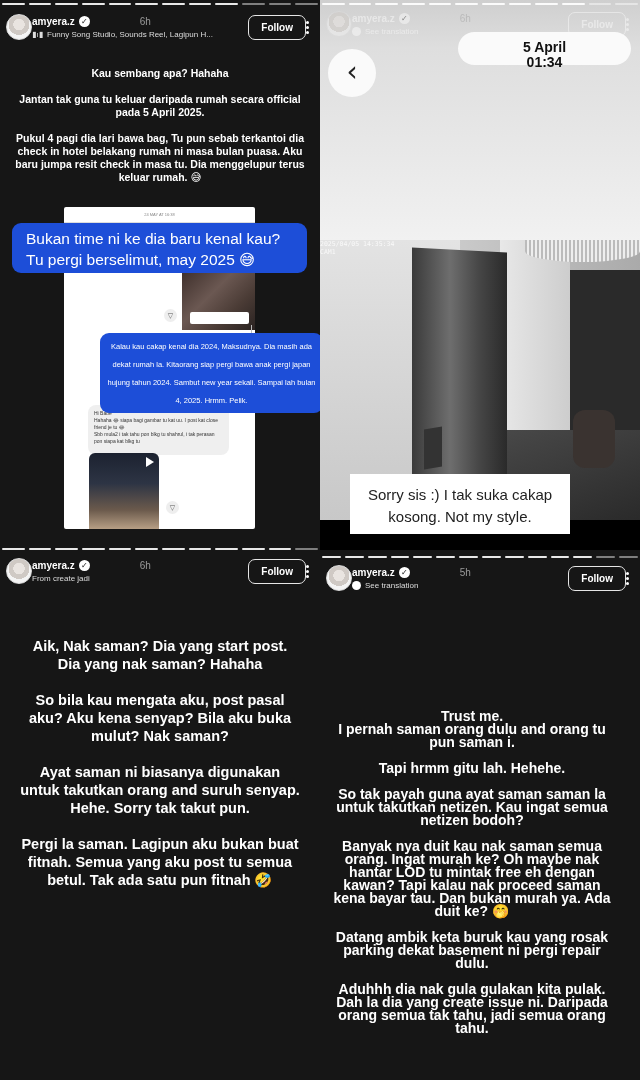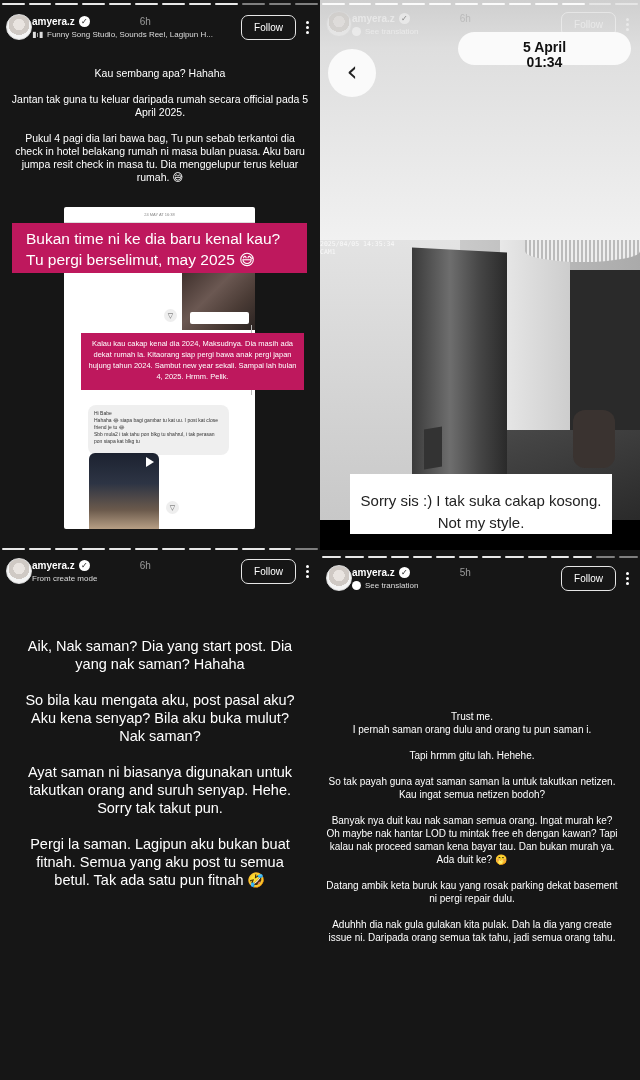--- a/index.html
+++ b/index.html
@@ -18,68 +18,68 @@
 
   .story-header { position: absolute; left: 0; right: 0; top: 0; height: 44px; display: flex; align-items: center; padding: 0 6px; }
   .avatar { width: 26px; height: 26px; border-radius: 50%; background: radial-gradient(circle at 50% 40%, #e9e4e0 0 30%, #cfc9c4 31% 55%, #f4f4f4 56%); flex: none; border: 1px solid #ddd; }
   .meta { flex: 1; min-width: 0; }
   .meta-top { display: flex; align-items: center; gap: 4px; font-size: 10px; font-weight: bold; }
   .verified { width: 11px; height: 11px; border-radius: 50%; background: #fff; color: #111; font-size: 8px; line-height: 11px; text-align: center; font-weight: bold; }
   .time { color: #9a9a9a; font-weight: normal; margin-left: 6px; padding-left: 40px; }
   .meta-sub { font-size: 8px; color: #ddd; margin-top: 3px; white-space: nowrap; overflow: hidden; text-overflow: ellipsis; display: flex; align-items: center; gap: 4px; }
   .sub-icon { font-size: 8px; }
   .bubble-icon { width: 9px; height: 9px; border-radius: 50%; background: #fff; display: inline-block; }
-  .follow { border: 1px solid #e6e6e6; border-radius: 7px; background: transparent; color: #fff; font-size: 10px; font-weight: normal; padding: 6px 12px; font-family: inherit; margin-right: 10px; }
+  .follow { border: 1px solid #e6e6e6; border-radius: 7px; background: transparent; color: #fff; font-size: 10px; font-weight: bold; padding: 6px 12px; font-family: inherit; }
   .more { width: 4px; display: flex; flex-direction: column; gap: 2px; margin-right: 4px; }
   .more i { width: 3px; height: 3px; background: #fff; border-radius: 50%; display: block; }
 
-  .story-text { position: absolute; text-align: center; font-weight: normal; white-space: pre-line; color: #fff; }
+  .story-text { position: absolute; text-align: center; font-weight: bold; white-space: pre-line; color: #fff; }
 
   
   #p1 .story-text { left: 10px; right: 10px; top: 67px; font-size: 10.5px; line-height: 13px; }
   .shot { position: absolute; left: 64px; top: 207px; width: 191px; height: 322px; background: #fff; border-radius: 2px; }
   .shot-date { position: absolute; left: 0; right: 0; top: 0; height: 16px; font-size: 4px; color: #888; text-align: center; line-height: 16px; border-bottom: 1px solid #ddd; }
   .thumb1 { position: absolute; left: 118px; top: 63px; width: 73px; height: 60px; background: linear-gradient(135deg,#3d2e2a,#6b5852 40%,#4a3b35 70%,#2a2321); }
   .thumb1 .cap { position: absolute; left: 8px; right: 6px; bottom: 6px; height: 12px; background: #fff; border-radius: 2px; }
   .share1 { position: absolute; left: 100px; top: 102px; width: 13px; height: 13px; border-radius: 50%; background: #eee; color: #555; font-size: 7px; text-align: center; line-height: 13px; }
   .msg-bubble { position: absolute; left: 24px; top: 198px; width: 141px; height: 50px; background: #efefef; border-radius: 8px; padding: 5px 6px; font-size: 5px; color: #333; line-height: 7px; white-space: pre-line; }
   .thumb2 { position: absolute; left: 25px; top: 246px; width: 70px; height: 76px; border-radius: 6px 6px 0 0; background: linear-gradient(180deg,#1c2230 0%,#2d3444 40%,#6b5a4c 75%,#b79f85 100%); }
   .thumb2 .play { position: absolute; right: 5px; top: 4px; width: 0; height: 0; border-left: 8px solid #fff; border-top: 5px solid transparent; border-bottom: 5px solid transparent; }
   .share2 { position: absolute; left: 102px; top: 294px; width: 13px; height: 13px; border-radius: 50%; background: #eee; color: #555; font-size: 7px; text-align: center; line-height: 13px; }
   .scrollbar { position: absolute; left: 187px; top: 118px; width: 1px; height: 70px; background: #bbb; }
 
-  .overlay-box { position: absolute; background: #be185d; color: #fff; }
+  .overlay-box { position: absolute; background: #1d4ed8; color: #fff; border-radius: 9px; }
   .ob1 { left: 12px; top: 223px; width: 295px; height: 50px; font-size: 15.5px; line-height: 21px; padding: 5px 14px; white-space: pre-line; }
-  .ob2 { left: 81px; top: 333px; width: 223px; height: 57px; font-size: 7.5px; line-height: 11px; text-align: center; padding: 5px 4px; white-space: pre-line; }
+  .ob2 { left: 100px; top: 333px; width: 223px; height: 80px; font-size: 7.5px; line-height: 18px; text-align: center; padding: 5px 4px; white-space: pre-line; }
 
   
   #p2 .top-area { position: absolute; left: 0; top: 0; width: 320px; height: 240px; background: linear-gradient(180deg,#cfcfcf 0%,#dedede 20%,#f1f1f1 100%); }
   #p2 .story-header { opacity: 0.45; }
   #p2 .meta-top, #p2 .meta-sub { color: #fff; }
   #p2 .follow { color: #fff; border-color: #fff; }
   .back-btn { position: absolute; left: 8px; top: 49px; width: 48px; height: 48px; border-radius: 50%; background: #fafafa; color: #222; font-size: 28px; line-height: 46px; text-align: center; font-family: "DejaVu Sans", sans-serif; }
   .date-pill { position: absolute; left: 138px; top: 32px; width: 173px; height: 33px; border-radius: 23px; background: #fafafa; color: #111; text-align: center; font-size: 14px; font-weight: bold; padding-top: 8px; line-height: 15px; }
   .cctv { position: absolute; left: 0; top: 240px; width: 320px; height: 280px; background: linear-gradient(90deg,#dcdcdc 0%,#cfcfcf 30%,#c9c9c9 45%,#aaa 100%); overflow: hidden; }
   .cctv .wall { position: absolute; left: 0; top: 0; width: 140px; height: 280px; background: linear-gradient(180deg,#e3e3e3,#c8c8c8); }
   .cctv .door { position: absolute; left: 92px; top: 10px; width: 95px; height: 232px; background: linear-gradient(90deg,#3a3a3a,#6e6e6e 40%,#474747 70%,#2a2a2a); transform: skewY(3deg); }
   .cctv .pillar { position: absolute; left: 180px; top: 0; width: 70px; height: 210px; background: linear-gradient(90deg,#e8e8e8,#cdcdcd); }
   .cctv .corridor { position: absolute; left: 250px; top: 30px; width: 70px; height: 250px; background: #2a2a2a; }
   .cctv .floor { position: absolute; left: 160px; top: 190px; width: 160px; height: 90px; background: linear-gradient(160deg,#4a4a4a,#2a2a2a); }
   .cctv .lamp { position: absolute; left: 205px; top: 0; width: 115px; height: 22px; background: repeating-linear-gradient(90deg,#bbb 0 2px,#eee 2px 4px); border-radius: 0 0 50% 50%; }
   .cctv .bag { position: absolute; left: 253px; top: 170px; width: 42px; height: 58px; border-radius: 12px; background: #3a3330; }
   .cctv .panel-sw { position: absolute; left: 104px; top: 188px; width: 18px; height: 40px; background: #333; transform: skewY(-10deg); }
   .cctv-ts { position: absolute; left: 0; top: 0; font-family: "DejaVu Sans Mono", monospace; font-size: 6.5px; color: #fff; line-height: 8px; white-space: pre-line; opacity: 0.8; }
-  .caption { position: absolute; left: 30px; top: 474px; width: 262px; height: 60px; background: #fff; color: #222; text-align: center; font-size: 15px; line-height: 22px; padding-top: 16px; white-space: pre-line; }
+  .caption { position: absolute; left: 30px; top: 474px; width: 220px; height: 60px; background: #fff; color: #222; text-align: center; font-size: 15px; line-height: 22px; padding-top: 10px; white-space: pre-line; }
   .black-band { position: absolute; left: 0; top: 520px; width: 320px; height: 30px; background: #000; }
 
   
   #p3 .story-text { left: 20px; right: 20px; top: 92px; font-size: 14.5px; line-height: 18px; }
 
   
-  #p4 .story-text { left: 6px; right: 22px; top: 160px; font-size: 10px; line-height: 13px; }
+  #p4 .story-text { left: 6px; right: 22px; top: 160px; font-size: 14px; line-height: 13px; }
 </style>
 </head>
 <body>
 
 <section class="panel" id="p1">
   <div class="progress">
       <div class="seg"></div>
       <div class="seg"></div>
       <div class="seg"></div>
       <div class="seg"></div>
@@ -215,21 +215,21 @@
     </div>
   <header class="story-header" style="top:4px;">
     <div class="avatar"></div>
     <div class="meta">
       <div class="meta-top">
         <span>amyera.z</span>
         <span class="verified">✓</span>
         <span class="time">6h</span>
       </div>
       <div class="meta-sub">
-        <span>From create mode</span>
+        <span>From create jadi</span>
       </div>
     </div>
     <button class="follow">Follow</button>
     <div class="more">
         <i></i>
         <i></i>
         <i></i>
       </div>
   </header>
   <div class="story-text">Aik, Nak saman? Dia yang start post. Dia yang nak saman? Hahaha

